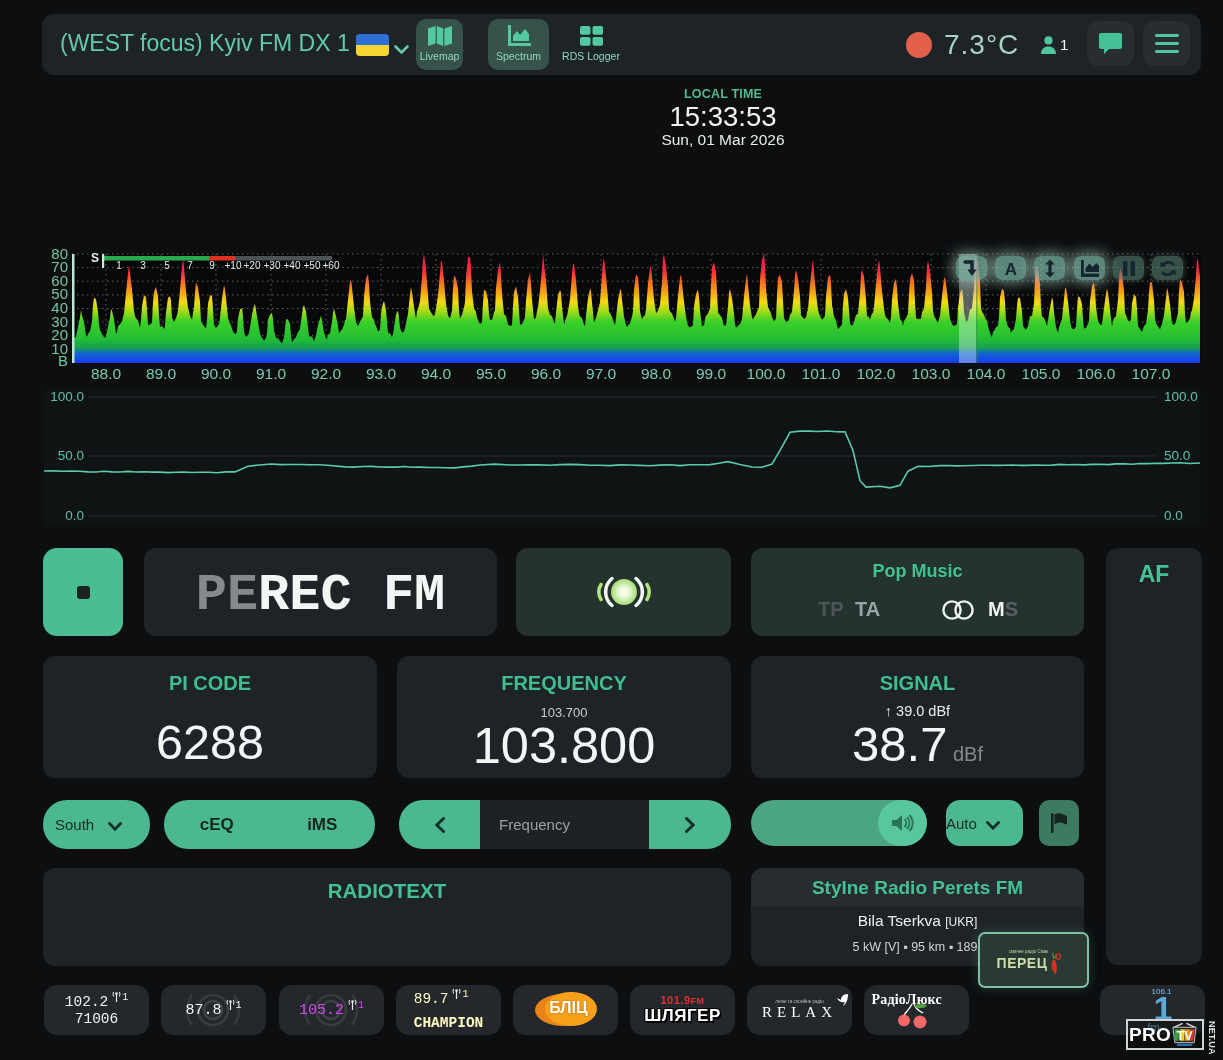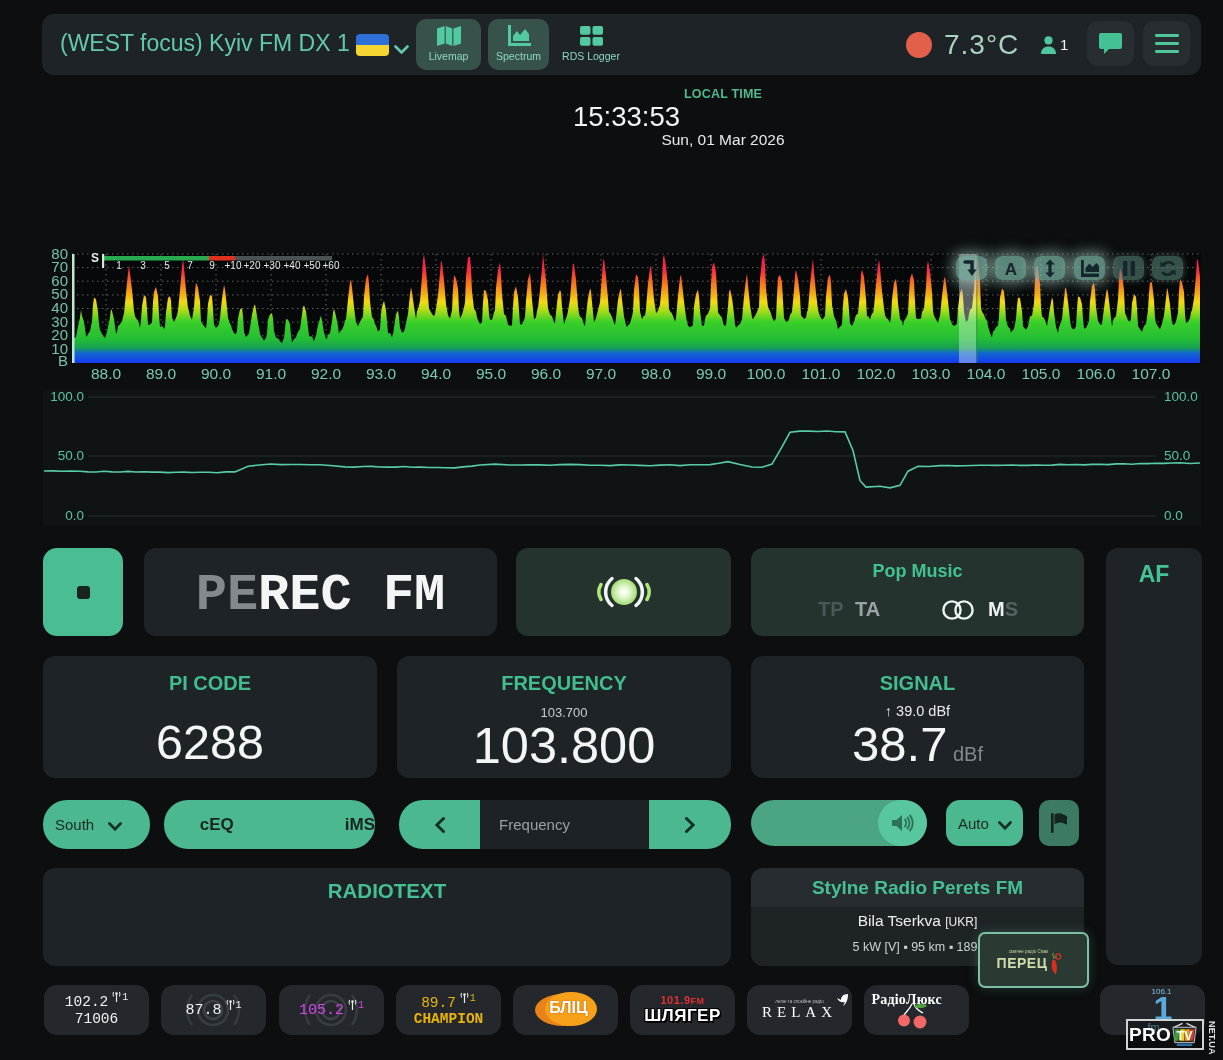--- a/index.html
+++ b/index.html
@@ -26,21 +26,21 @@
 
 <div class="panel" style="left:42px;top:14px;width:1159px;height:61px;"></div>
 <div class="abs" style="left:60px;top:30px;font-size:23px;color:#63c9ad;">(WEST focus) Kyiv FM DX 1</div>
 <div class="abs" style="left:356px;top:34px;width:33px;height:22px;border-radius:4px;overflow:hidden;">
   <div style="height:11px;background:#2e6fd8;"></div>
       <div style="height:11px;background:#f5d531;"></div>
 </div>
 <div class="abs" style="left:394px;top:40px;"><svg width="15" height="9" viewBox="0 0 15 9" fill="none" stroke="#63c9ad" stroke-width="2.6" stroke-linecap="round">
         <path d="M1.5 1.5 L7.5 7.5 L13.5 1.5"></path>
       </svg></div>
-<div class="abs" style="left:416px;top:19px;width:65px;height:51px;border-radius:10px;background:#37524a;text-align:center;">
+<div class="abs" style="left:416px;top:19px;width:47px;height:51px;border-radius:10px;background:#37524a;text-align:center;">
   <div style="margin-top:6px;"><svg width="26" height="22" viewBox="0 0 26 22" fill="#52c9a0">
           <path d="M1 3.5 L8.6 1 V18.5 L1 21 Z M9.8 1 L16.2 3.5 V21 L9.8 18.5 Z M17.4 3.5 L25 1 V18.5 L17.4 21 Z"></path>
         </svg></div>
   <div style="font-size:10.5px;color:#8fd9c2;margin-top:-1px;">Livemap</div>
 </div>
 <div class="abs" style="left:488px;top:19px;width:61px;height:51px;border-radius:10px;background:#37524a;text-align:center;">
   <div style="margin-top:6px;"><svg width="24" height="22" viewBox="0 0 24 22" fill="#52c9a0">
           <path d="M1 0 h3 v18 h20 v3 H1 Z"></path>
           <path d="M6 16 v-5 l4-5 3 4 5-6 4 5 v7 Z"></path>
         </svg></div>
@@ -69,21 +69,21 @@
     </div>
 <div class="abs" style="left:1143px;top:21px;width:47px;height:45px;border-radius:11px;background:#272d31;display:flex;align-items:center;justify-content:center;">
       <svg width="24" height="19" viewBox="0 0 24 19" fill="#4fc79c">
         <rect x="0" y="0" width="24" height="3" rx="1.2"></rect>
         <rect x="0" y="8" width="24" height="3" rx="1.2"></rect>
         <rect x="0" y="16" width="24" height="3" rx="1.2"></rect>
       </svg>
     </div>
 
 <div class="abs" style="left:573px;top:87px;width:300px;text-align:center;font-weight:700;font-size:12.5px;color:#4fbb90;letter-spacing:0.2px;">LOCAL TIME</div>
-<div class="abs" style="left:573px;top:101px;width:300px;text-align:left;font-size:27.5px;color:#f2f4f4;">15:33:53</div>
+<div class="abs" style="left:573px;top:101px;width:300px;text-align:center;font-size:27.5px;color:#f2f4f4;">15:33:53</div>
 <div class="abs" style="left:573px;top:131px;width:300px;text-align:center;font-size:15.5px;color:#e8ebeb;">Sun, 01 Mar 2026</div>
 
 <svg class="spec" width="1158" height="140" viewBox="0 0 1158 140">
 <defs>
 <linearGradient id="sg" x1="0" y1="8.0" x2="0" y2="117.0" gradientUnits="userSpaceOnUse">
 <stop offset="0" stop-color="#fb1450"></stop>
 <stop offset="0.16" stop-color="#f92f3e"></stop>
 <stop offset="0.26" stop-color="#f8701f"></stop>
 <stop offset="0.36" stop-color="#f4a816"></stop>
 <stop offset="0.44" stop-color="#f2da12"></stop>
@@ -287,21 +287,21 @@
 <div class="abs" style="left:751px;top:716px;width:333px;text-align:center;font-size:49px;color:#f4f6f6;">38.7<span style="font-size:20px;color:#83898d;"> dBf</span></div>
 
 <div class="gbtn" style="left:43px;top:800px;width:107px;height:49px;">
   <span style="margin-left:12px;font-size:15px;font-weight:400;color:#1b2a25;">South</span>
   <span style="margin-left:14px;margin-top:3px;"><svg width="14" height="9" viewBox="0 0 14 9" fill="none" stroke="#17312a" stroke-width="2.8" stroke-linecap="round">
           <path d="M1.5 1.5 L7 7.2 L12.5 1.5"></path>
         </svg></span>
 </div>
 <div class="gbtn" style="left:164px;top:800px;width:211px;height:49px;">
   <span style="width:50%;text-align:center;font-size:17px;font-weight:700;color:#17241f;">cEQ</span>
-  <span style="width:50%;text-align:right;font-size:17px;font-weight:700;color:#17241f;">iMS</span>
+  <span style="width:50%;text-align:center;font-size:17px;font-weight:700;color:#17241f;">iMS</span>
 </div>
 <div class="abs" style="left:399px;top:800px;width:332px;height:49px;border-radius:24px;overflow:hidden;display:flex;">
   <div style="width:81px;background:#4cb890;display:flex;align-items:center;justify-content:center;">
         <svg width="10" height="16" viewBox="0 0 10 16" fill="none" stroke="#12302a" stroke-width="3" stroke-linecap="round">
           <path d="M8.5 1.5 L1.8 8 L8.5 14.5"></path>
         </svg>
       </div>
   <div style="flex:1;background:#1d2226;display:flex;align-items:center;justify-content:center;padding-right:60px;font-size:15px;color:#9aa1a5;">Frequency</div>
   <div style="width:82px;background:#4cb890;display:flex;align-items:center;justify-content:center;">
         <svg width="10" height="16" viewBox="0 0 10 16" fill="none" stroke="#12302a" stroke-width="3" stroke-linecap="round">
@@ -313,21 +313,21 @@
   <div class="abs" style="right:0;top:0;width:49px;height:46px;background:#58c79d;border-radius:23px;display:flex;align-items:center;justify-content:center;">
         <svg width="22" height="18" viewBox="0 0 22 18">
           <path d="M0 6 h4.5 L10 1 v16 L4.5 12 H0 Z" fill="#2c7258"></path>
           <path d="M12.5 5 a5.5 5.5 0 0 1 0 8" stroke="#2c7258" stroke-width="1.8" fill="none"></path>
           <path d="M15 3 a8.5 8.5 0 0 1 0 12" stroke="#2c7258" stroke-width="1.8" fill="none"></path>
           <path d="M17.5 1 a11.5 11.5 0 0 1 0 16" stroke="#2c7258" stroke-width="1.8" fill="none"></path>
         </svg>
       </div>
 </div>
 <div class="gbtn" style="left:946px;top:800px;width:77px;height:46px;border-radius:14px;">
-  <span style="margin-left:12px;font-size:15px;font-weight:400;color:#1b2a25;">Auto</span>
+  <span style="font-size:15px;font-weight:400;color:#1b2a25;">Auto</span>
   <span style="margin-left:9px;margin-top:3px;"><svg width="14" height="9" viewBox="0 0 14 9" fill="none" stroke="#17312a" stroke-width="2.8" stroke-linecap="round">
           <path d="M1.5 1.5 L7 7.2 L12.5 1.5"></path>
         </svg></span>
 </div>
 <div class="abs" style="left:1039px;top:800px;width:40px;height:46px;border-radius:10px;background:#3c7a61;display:flex;align-items:center;justify-content:center;">
       <svg width="18" height="20" viewBox="0 0 18 20" fill="#13251e">
         <rect x="1" y="0" width="2.6" height="20" rx="1.2"></rect>
         <path d="M4.5 1.5 c3-1.6 6-1.6 9 0 l3.5 1.8 v8.5 c-3-1.6-6.5-3.4-9.5-1.8 -1 .5-2 .8-3 .9 Z"></path>
       </svg>
     </div>
@@ -367,21 +367,21 @@
           <circle cx="30" cy="23" r="15" opacity="0.8"></circle>
           <path d="M9 8 a25 25 0 0 0 0 30 M51 8 a25 25 0 0 1 0 30" opacity="0.7"></path>
         </svg></div>
   <div style="position:relative;font-size:15px;color:#d946ef;">105.2 <span style="position:relative;top:-3px;"><svg width="11" height="12" viewBox="0 0 11 12" fill="none" stroke="#e6eaea" stroke-width="1.2">
             <line x1="5.5" y1="3" x2="5.5" y2="11"></line>
             <circle cx="5.5" cy="2.6" r="1.3" fill="#e6eaea" stroke="none"></circle>
             <path d="M2.6 1 a4.5 4.5 0 0 0 0 4.5 M8.4 1 a4.5 4.5 0 0 1 0 4.5" stroke-width="1.1"></path>
           </svg><span style="font-size:10px;vertical-align:3px;">1</span></span></div>
 </div>
 <div class="card mono" style="left:396px;">
-  <div style="text-align:center;font-size:14.5px;line-height:16px;color:#eab308;">
+  <div style="font-size:14.5px;line-height:24px;color:#fef9c3;">
     <div>89.7 <span style="position:relative;top:-3px;"><svg width="11" height="12" viewBox="0 0 11 12" fill="none" stroke="#e6eaea" stroke-width="1.2">
               <line x1="5.5" y1="3" x2="5.5" y2="11"></line>
               <circle cx="5.5" cy="2.6" r="1.3" fill="#e6eaea" stroke="none"></circle>
               <path d="M2.6 1 a4.5 4.5 0 0 0 0 4.5 M8.4 1 a4.5 4.5 0 0 1 0 4.5" stroke-width="1.1"></path>
             </svg><span style="font-size:10px;vertical-align:3px;">1</span></span></div>
         <div style="font-weight:700;">CHAMPION</div>
   </div>
 </div>
 <div class="card" style="left:513px;">
   <div style="position:relative;width:62px;height:36px;">

